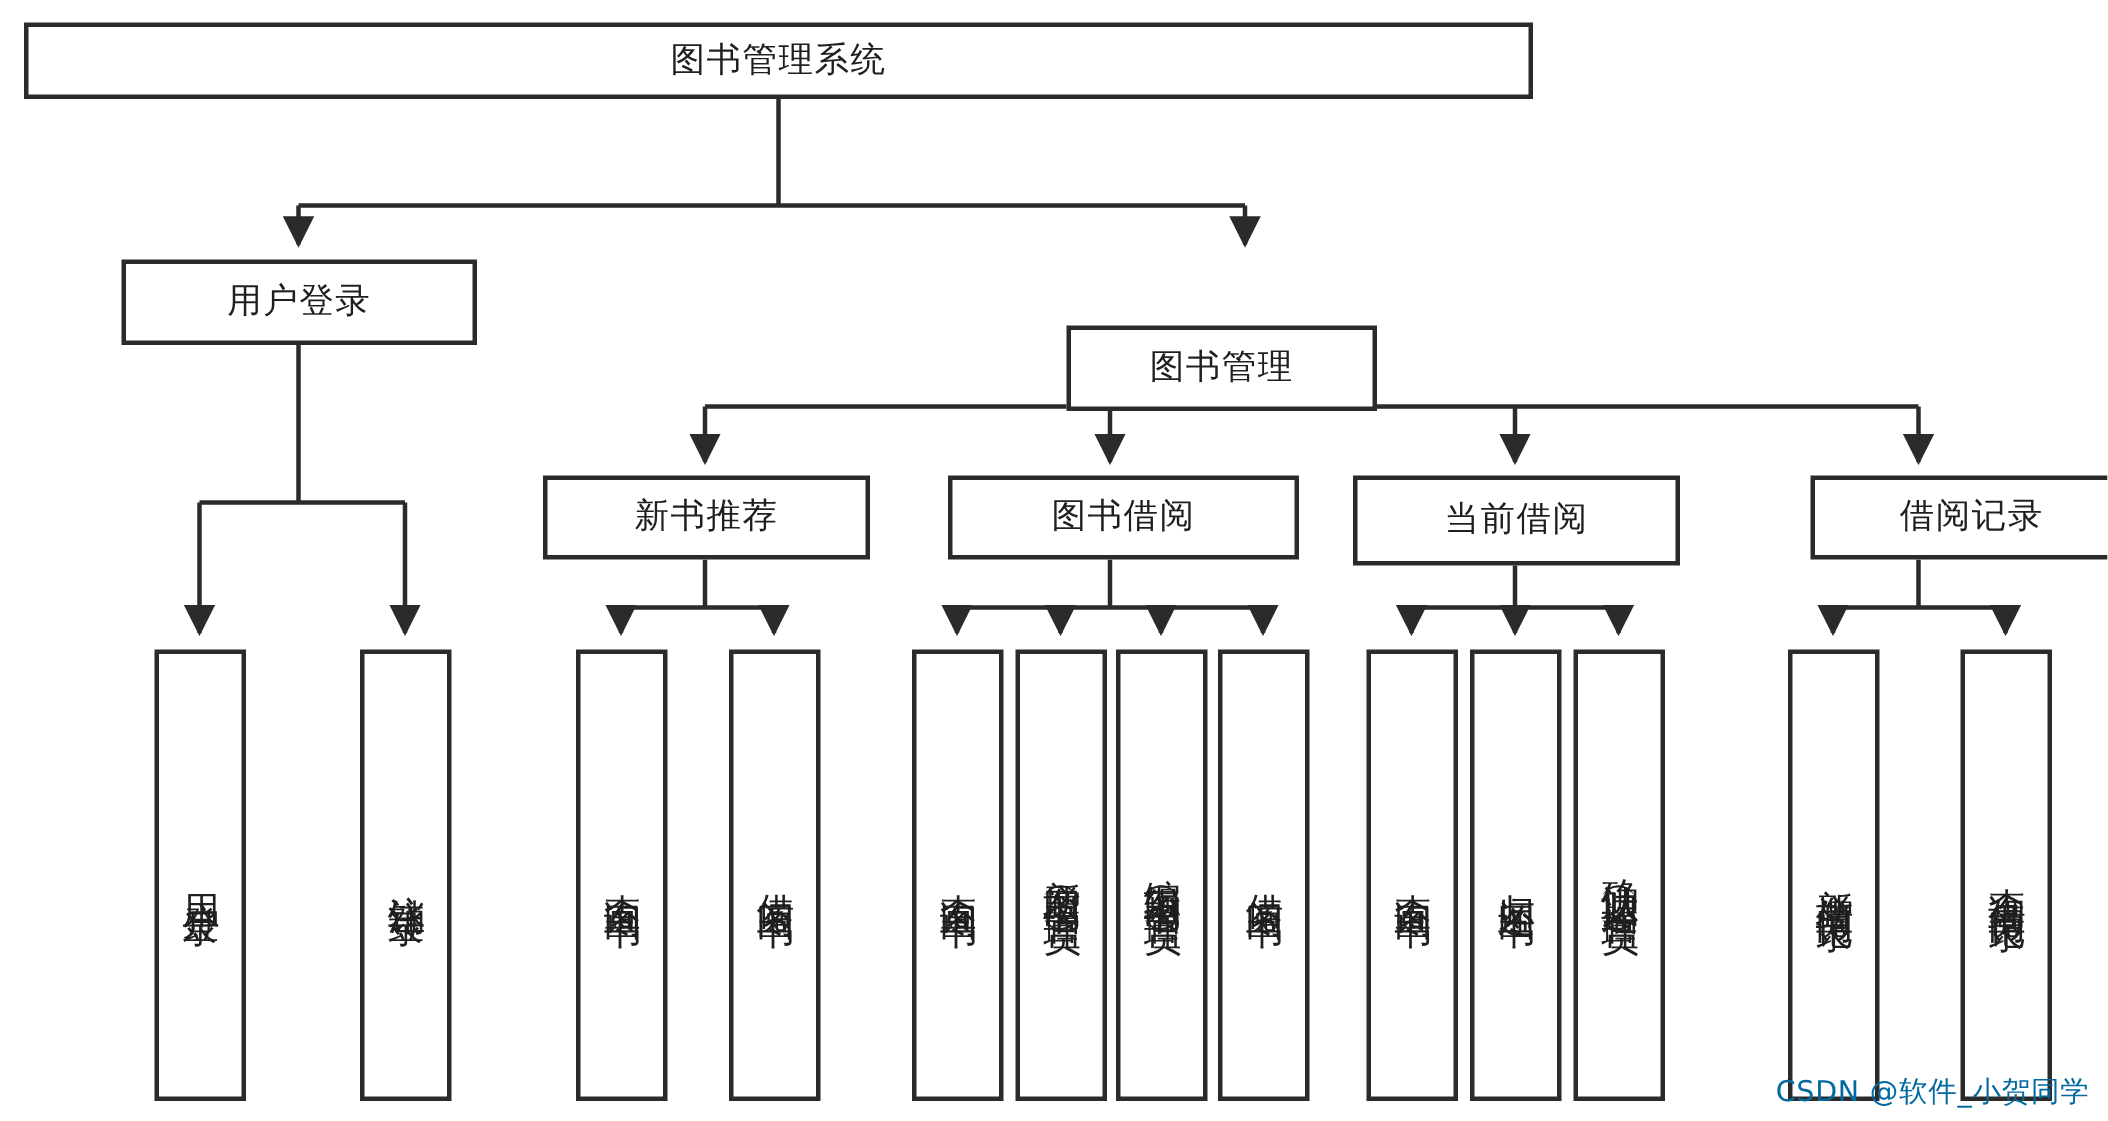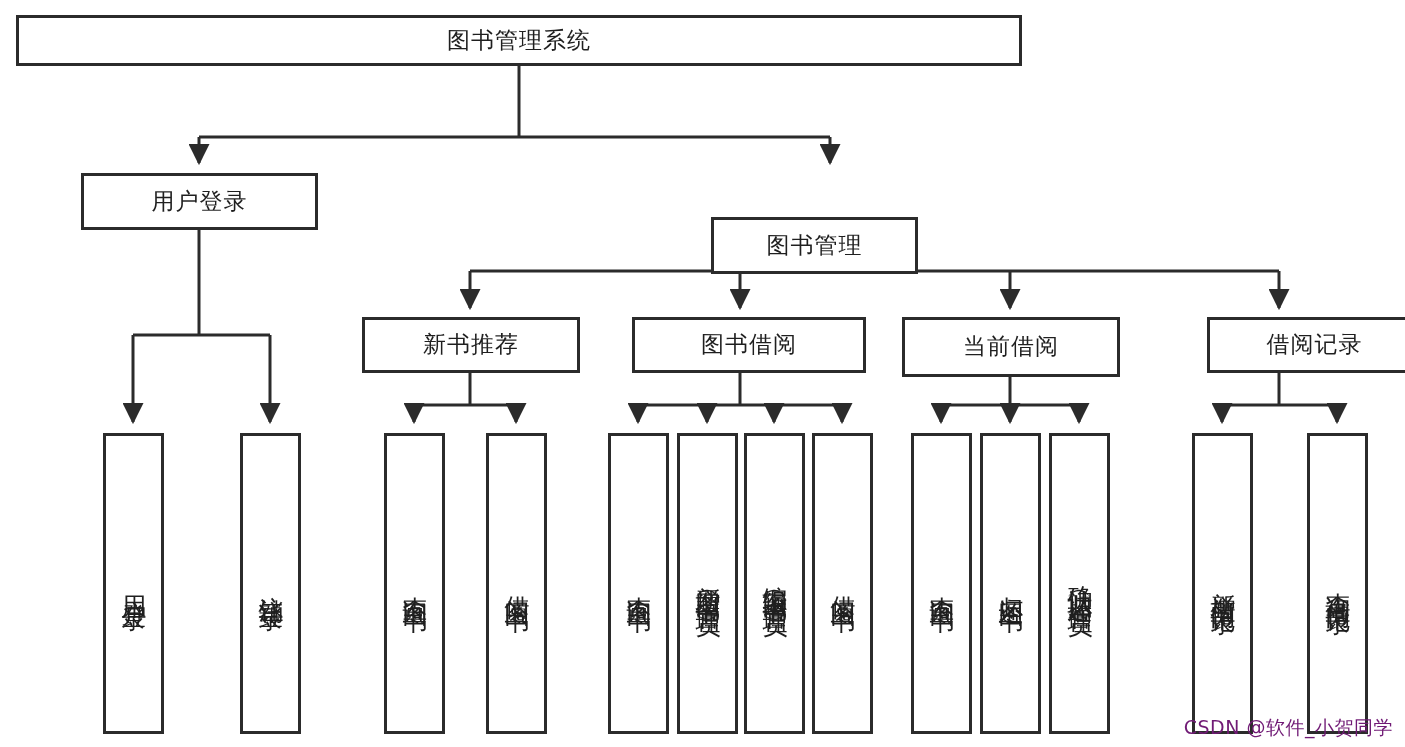--- a/index.html
+++ b/index.html
@@ -59,21 +59,21 @@
     font-size: 25px;
     line-height: 1.12;
     letter-spacing: 4px;
     white-space: nowrap;
     max-height: 100%;
   }
   .watermark {
     position: absolute;
     right: 12px;
     bottom: 6px;
-    color: #701a75;
+    color: #0369a1;
     font-size: 19px;
     letter-spacing: 0.5px;
     z-index: 5;
     white-space: nowrap;
     font-family: "DejaVu Sans", "Liberation Sans", sans-serif;
   }
 </style>
 </head>
 <body>
 

